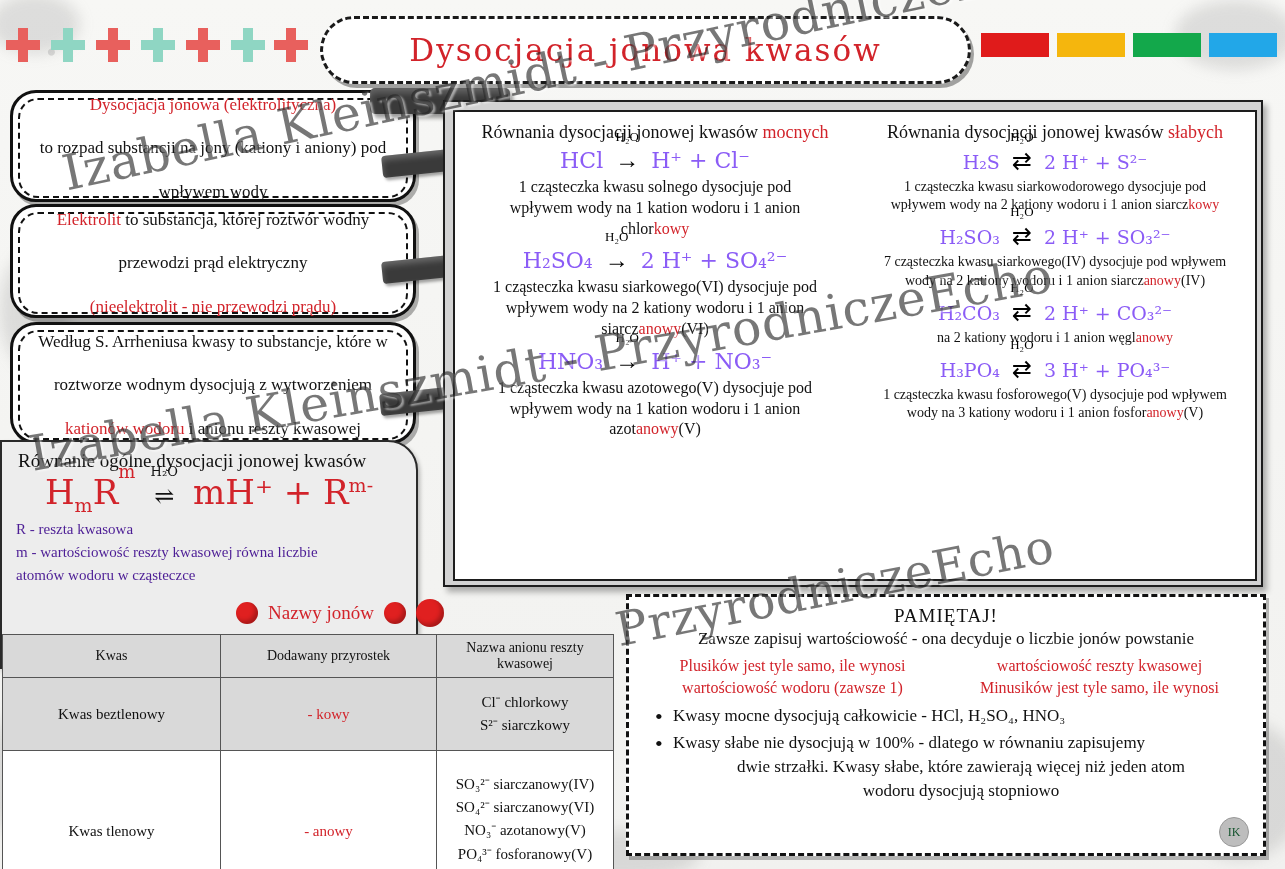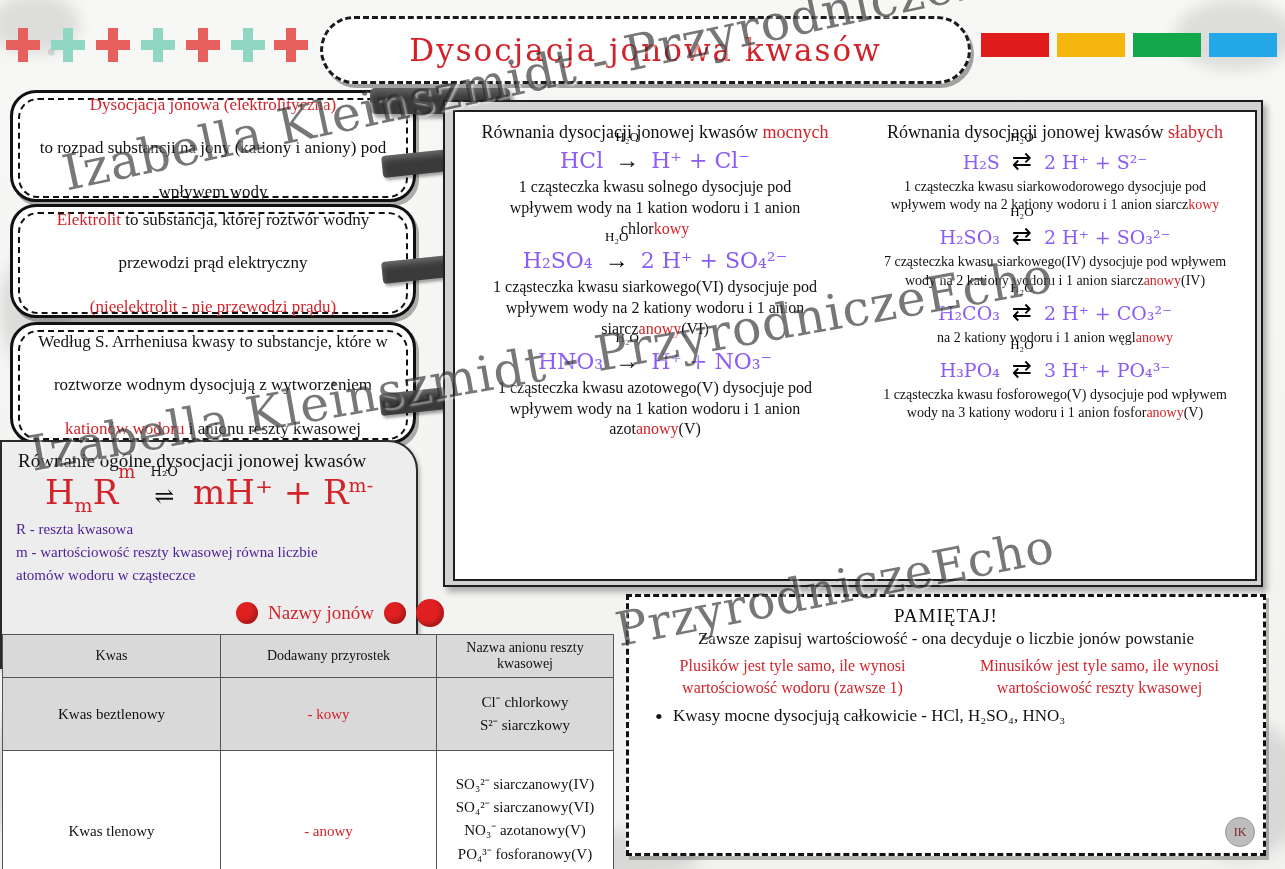--- a/index.html
+++ b/index.html
@@ -139,22 +139,22 @@
   .bp-title{text-align:center;font-size:19px;color:#111;letter-spacing:1px;margin:0 0 2px;}
   .bp-line{text-align:center;font-size:17px;color:#111;margin:2px 0 6px;}
   .bp-two{display:flex;gap:8px;}
   .bp-two > div{flex:1;text-align:center;color:#d2232a;font-size:16px;line-height:1.35;}
   .bp-list{margin:6px 0 0 4px;padding:0;list-style:none;}
   .bp-list li{font-size:17px;color:#111;line-height:1.4;margin:3px 0;padding-left:26px;position:relative;}
   .bp-list li::before{content:"•";position:absolute;left:8px;top:-2px;font-size:22px;}
   .bp-list li .cont{display:block;text-align:center;}
 
   .ik-badge{
-    position:absolute;right:8px;bottom:6px;width:28px;height:28px;border-radius:50%;
-    background:#bdbdbd;color:#7f1d1d;font-size:12px;display:flex;align-items:center;justify-content:center;
+    position:absolute;right:14px;bottom:6px;width:28px;height:28px;border-radius:50%;
+    background:#bdbdbd;color:#14532d;font-size:12px;display:flex;align-items:center;justify-content:center;
     border:1px solid #999;
   }
 
   
   .wm{
     position:absolute;white-space:nowrap;font-family:"DejaVu Serif", serif;
     color:rgba(35,35,35,.62);font-size:49px;letter-spacing:1px;
     text-shadow:2px 2px 2px rgba(255,255,255,.5);
     pointer-events:none;
   }
@@ -372,26 +372,31 @@
 
   <div class="bottompanel">
     <div class="bp-title">PAMIĘTAJ!</div>
     <div class="bp-line">Zawsze zapisuj wartościowość - ona decyduje o liczbie jonów powstanie</div>
     <div class="bp-two">
       <div>
         <div>Plusików jest tyle samo, ile wynosi</div>
         <div>wartościowość wodoru (zawsze 1)</div>
       </div>
       <div>
+        <div>wartościowość reszty kwasowej</div>
         <div>Minusików jest tyle samo, ile wynosi</div>
-        <div>wartościowość reszty kwasowej</div>
       </div>
     </div>
     <ul class="bp-list">
       <li>Kwasy mocne dysocjują całkowicie - HCl, H₂SO₄, HNO₃</li>
+      <li>
+        <span>Kwasy słabe nie dysocjują w 100% - dlatego w równaniu zapisujemy</span>
+        <span class="cont">dwie strzałki. Kwasy słabe, które zawierają więcej niż jeden atom</span>
+        <span class="cont">wodoru dysocjują stopniowo</span>
+      </li>
     </ul>
     <div class="ik-badge">IK</div>
   </div>
 
   <div class="wm" id="wm1">Izabella Kleinszmidt - PrzyrodniczeEcho</div>
   <div class="wm" id="wm2">Izabella Kleinszmidt - PrzyrodniczeEcho</div>
   <div class="wm" id="wm3">PrzyrodniczeEcho</div>
 
 </div>
 

